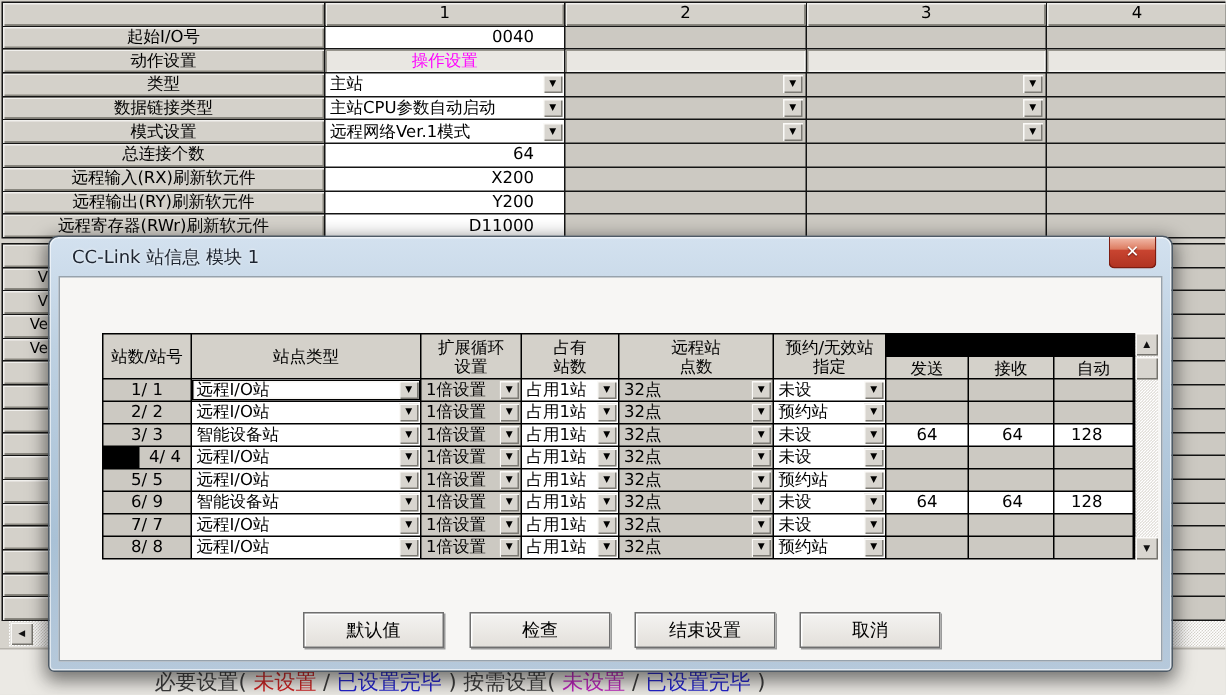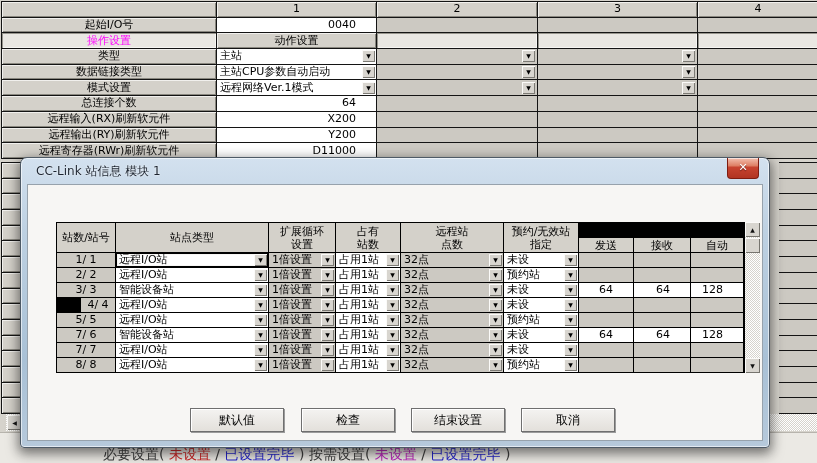--- a/index.html
+++ b/index.html
@@ -40,21 +40,21 @@
     background-size:2px 2px;background-position:0 0,1px 1px;}
   #hscroll{position:absolute;left:6px;top:414px;width:811px;height:17px;}
   .sbtn{background:#d8d5cf;box-shadow:inset 1px 1px 0 #fbfaf8,inset -1px -1px 0 #76746e;
     display:flex;align-items:center;justify-content:center;font-size:6px;color:#111;}
   #hscroll-left{position:absolute;left:1px;top:1px;width:15px;height:15px;}
   #footer{position:absolute;left:0;top:432px;width:817px;height:31px;background:#ebe9e4;
     border-top:1px solid #b7b4ad;}
   #footer-text{position:absolute;left:103px;top:13px;font-size:14px;white-space:nowrap;}
 
   
-  #dialog{position:absolute;left:20px;top:157px;width:748px;height:289px;z-index:10;
+  #dialog{position:absolute;left:32px;top:157px;width:748px;height:289px;z-index:10;
     background:linear-gradient(180deg,#d3e1ef 0%,#bed1e2 25%,#a9c1d6 70%,#b6c9db 100%);
     border:1px solid #4e5a66;border-radius:7px 7px 4px 4px;
     box-shadow:0 4px 12px 2px rgba(20,20,20,.55),inset 0 0 0 1px rgba(255,255,255,.6);}
   #dlg-title{position:absolute;left:15px;top:0;height:26px;line-height:26px;font-size:12px;color:#1c2430;
     text-shadow:0 0 2px #ffffff;}
   #dlg-close{position:absolute;left:706px;top:0;width:30px;height:20px;border:1px solid #7e1c10;border-top:none;
     border-radius:0 0 4px 4px;background:linear-gradient(180deg,#f3bfae 0%,#dd7d62 40%,#c84430 45%,#b13422 100%);
     box-shadow:inset 0 1px 0 rgba(255,255,255,.55);display:flex;align-items:center;justify-content:center;}
   #dlg-close span{color:#ffffff;font-size:11px;font-weight:bold;line-height:18px;text-shadow:0 1px 1px rgba(60,0,0,.7);}
   #dlg-content{position:absolute;left:6px;top:26px;width:734px;height:255px;background:#f7f6f4;
@@ -91,22 +91,22 @@
     <div class="cell bevel ctr">1</div>
     <div class="cell bevel ctr">2</div>
     <div class="cell bevel ctr">3</div>
     <div class="cell bevel ctr">4</div>
 
   <div class="cell bevel ctr">起始I/O号</div>
       <div class="cell white rgt">0040</div>
       <div class="cell flat"></div>
       <div class="cell flat"></div>
       <div class="cell flat"></div>
+      <div class="cell bevel ctr">动作设置</div>
       <div class="cell insetlite ctr magenta">操作设置</div>
-      <div class="cell bevel ctr">动作设置</div>
       <div class="cell insetlite"></div>
       <div class="cell insetlite"></div>
       <div class="cell insetlite"></div>
       <div class="cell bevel ctr">类型</div>
       <div class="cell combo white">
         <span class="txt">主站</span>
         <span class="dd">▼</span>
       </div>
       <div class="cell combo flat ddonly">
         <span class="txt"></span>
@@ -349,21 +349,21 @@
             <span class="txt">32点</span>
             <span class="dd">▼</span>
           </div>
           <div class="cell combo white" style="grid-area: 7 / 6;">
             <span class="txt">预约站</span>
             <span class="dd">▼</span>
           </div>
           <div class="cell flat" style="grid-area: 7 / 7;"></div>
           <div class="cell flat" style="grid-area: 7 / 8;"></div>
           <div class="cell flat" style="grid-area: 7 / 9;"></div>
-          <div class="cell flat ctr" style="grid-area: 8 / 1;">7/ 6</div>
+          <div class="cell flat ctr" style="grid-area: 8 / 1;">6/ 9</div>
           <div class="cell combo white" style="grid-area: 8 / 2;">
             <span class="txt">智能设备站</span>
             <span class="dd">▼</span>
           </div>
           <div class="cell combo flat" style="grid-area: 8 / 3;">
             <span class="txt">1倍设置</span>
             <span class="dd">▼</span>
           </div>
           <div class="cell combo white" style="grid-area: 8 / 4;">
             <span class="txt">占用1站</span>

